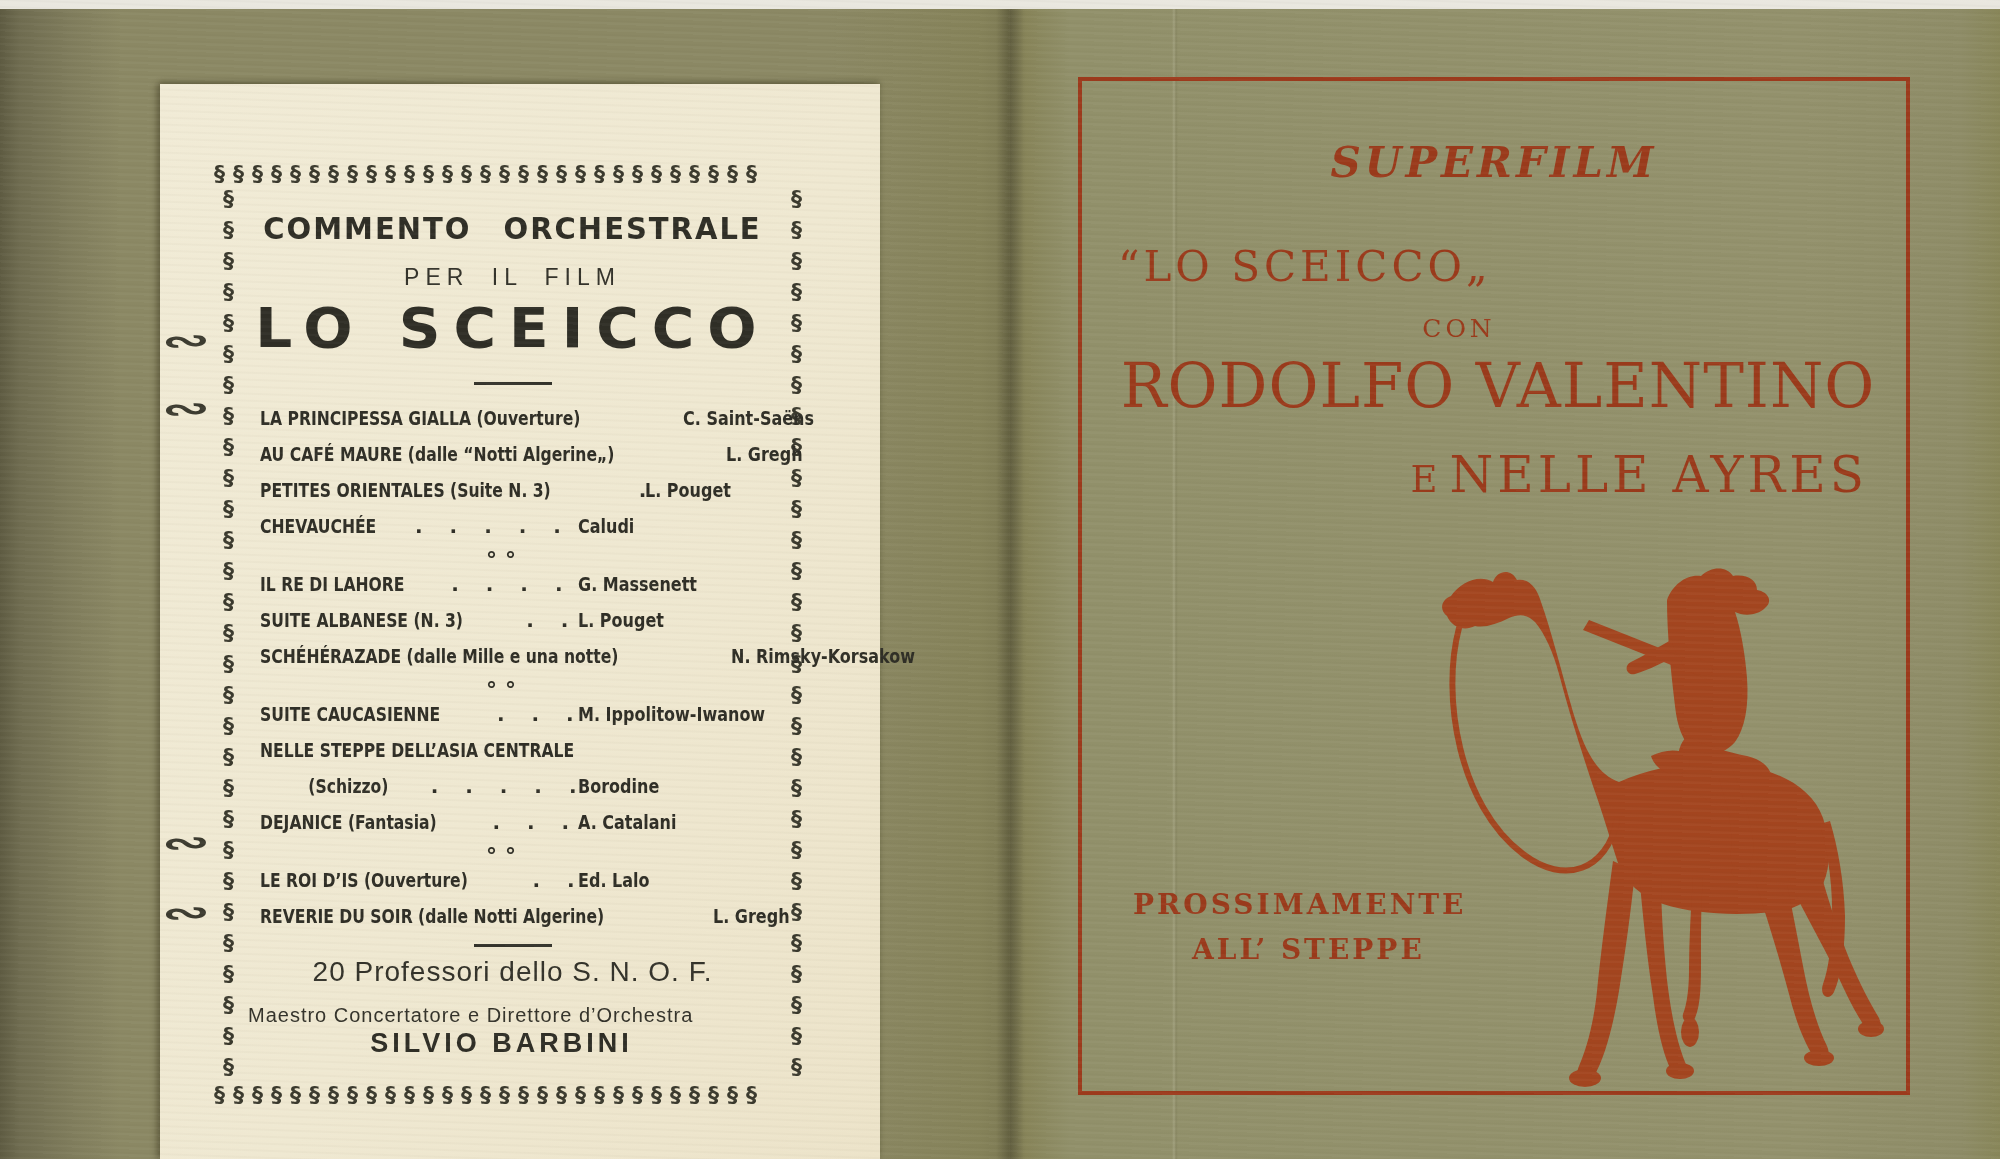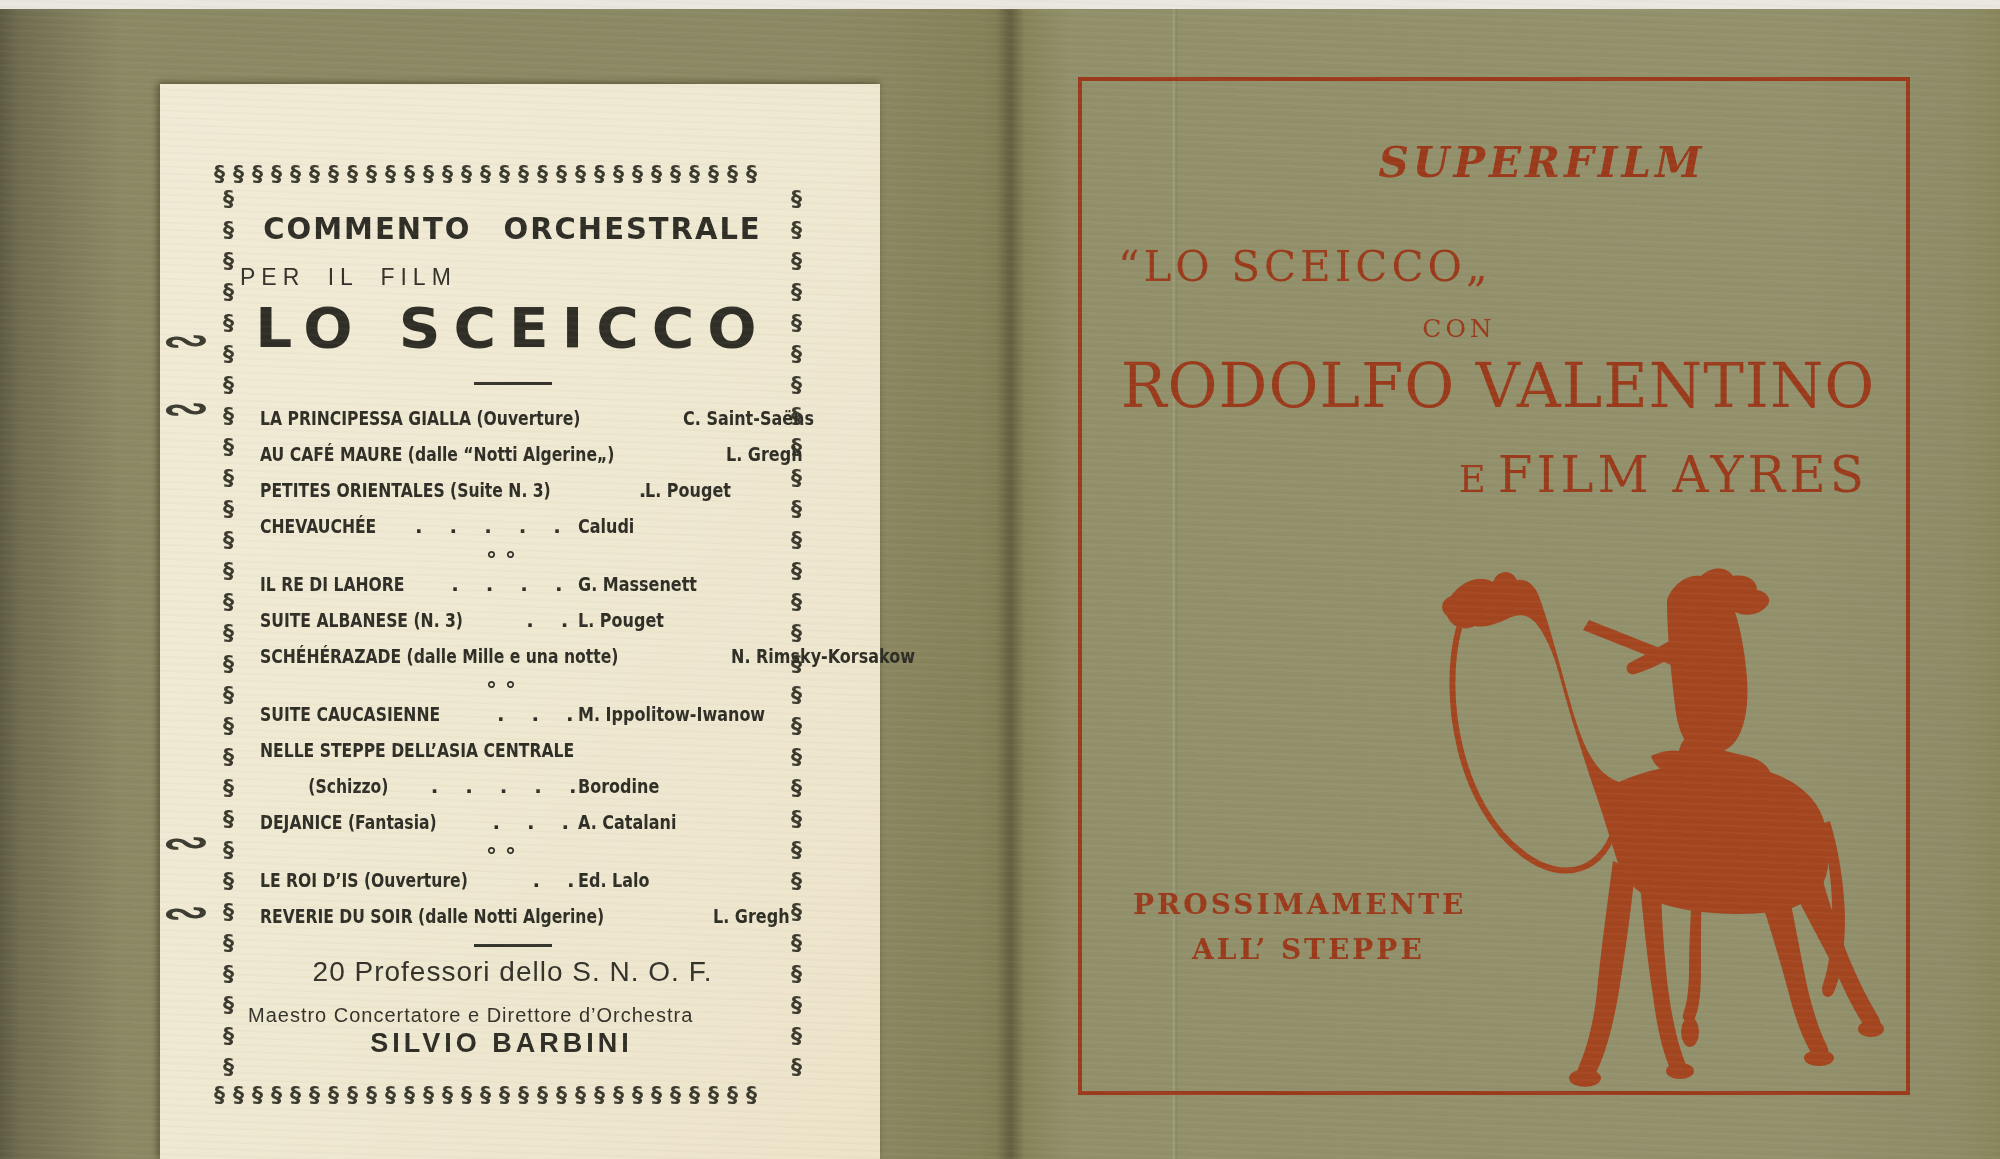--- a/index.html
+++ b/index.html
@@ -29,21 +29,21 @@
     width:27px;height:896px;letter-spacing:6px;}
   #orn-left {left:54px;top:102px;}
   #orn-right{left:622px;top:102px;}
   .margin-mark{position:absolute;color:#3c3b30;font-size:30px;font-weight:bold;
     transform:scale(1.9,1.05) rotate(-5deg);transform-origin:0 50%;}
   
   .abs{position:absolute;}
   #kicker{left:80px;top:128px;width:545px;text-align:center;
     font-size:29px;font-weight:bold;letter-spacing:2px;word-spacing:20px;
     transform:scaleY(1.05);}
-  #perilfilm{left:80px;top:180px;width:545px;text-align:left;
+  #perilfilm{left:80px;top:180px;width:545px;text-align:center;
     font-family:"Liberation Sans",sans-serif;font-size:23px;letter-spacing:6px;word-spacing:10px;color:#33322a;}
   #prog-title{left:80px;top:210px;width:545px;text-align:center;
     font-size:58px;font-weight:800;letter-spacing:13px;transform:scaleY(.96);}
   .rule{position:absolute;height:3px;background:#33322a;}
   #rule1{left:314px;top:298px;width:78px;}
   #rule2{left:314px;top:860px;width:78px;}
   #rows{left:100px;top:322px;width:490px;}
   .row{display:flex;align-items:baseline;height:36px;font-size:20px;font-weight:bold;white-space:nowrap;}
   .row .t{display:inline-block;transform:scaleX(.78);transform-origin:0 50%;}
   .row .dots{flex:1;overflow:hidden;padding:0 6px;letter-spacing:10px;font-size:20px;}
@@ -55,21 +55,21 @@
     font-family:"Liberation Sans",sans-serif;font-size:28px;letter-spacing:1px;color:#33322a;}
   #conductor-label{left:88px;top:920px;width:545px;text-align:left;
     font-family:"Liberation Sans",sans-serif;font-size:20px;letter-spacing:1px;color:#33322a;}
   #conductor-name{left:69px;top:944px;width:545px;text-align:center;
     font-family:"Liberation Sans",sans-serif;font-size:27px;font-weight:bold;letter-spacing:4px;color:#2f2e26;}
   
   #red-frame{position:absolute;left:1078px;top:77px;width:832px;height:1018px;
     border:4px solid #9c3a1c;box-sizing:border-box;}
   .rust{color:#9a3a1b;font-family:"DejaVu Serif",serif;}
   #studio{left:1078px;top:138px;width:832px;text-align:center;
-    font-size:42px;font-weight:bold;font-style:italic;letter-spacing:4px;padding-left:48px;}
+    font-size:42px;font-weight:bold;font-style:italic;letter-spacing:4px;}
   #film-title{left:1118px;top:242px;width:700px;font-size:42px;letter-spacing:4px;}
   #con-word{left:1118px;top:314px;width:682px;text-align:center;font-size:25px;letter-spacing:4px;}
   #star1{left:1106px;top:350px;width:784px;text-align:center;font-size:61px;letter-spacing:1px;transform:scaleY(1.02);}
   #star2{left:1118px;top:446px;width:750px;text-align:right;font-size:50px;letter-spacing:4px;}
   #star2 .and{font-size:37px;letter-spacing:2px;margin-right:10px;}
   #coming1{left:1133px;top:888px;width:300px;font-size:28px;font-weight:bold;letter-spacing:3px;}
   #coming2{left:1192px;top:933px;width:300px;font-size:28px;font-weight:bold;letter-spacing:3px;}
   #camel{position:absolute;left:1435px;top:566px;width:450px;height:535px;}
   
   #grain{position:absolute;left:0;top:0;width:2000px;height:1159px;pointer-events:none;opacity:.05;
@@ -178,21 +178,21 @@
     <div class="abs" id="orchestra">20 Professori dello S. N. O. F.</div>
     <div class="abs" id="conductor-label">Maestro Concertatore e Direttore d’Orchestra</div>
     <div class="abs" id="conductor-name">SILVIO BARBINI</div>
   </div>
 
   <div id="red-frame"></div>
   <div class="abs rust" id="studio">SUPERFILM</div>
   <div class="abs rust" id="con-word">CON</div>
   <div class="abs rust" id="film-title">“LO SCEICCO„</div>
   <div class="abs rust" id="star1">RODOLFO VALENTINO</div>
-  <div class="abs rust" id="star2"><span class="and">E</span><span>FILM AYRES</span></div>
+  <div class="abs rust" id="star2"><span class="and">E</span><span>NELLE AYRES</span></div>
   <div class="abs rust" id="coming1">PROSSIMAMENTE</div>
   <div class="abs rust" id="coming2">ALL’ STEPPE</div>
 
   <svg id="camel" viewBox="0 0 450 535" xmlns="http://www.w3.org/2000/svg">
     <g fill="#a3451f" stroke="none">
 
       <path d="M12,50 C4,44 6,34 16,30 C26,16 44,8 58,16 C62,4 76,2 82,14
                C94,12 102,22 106,36 C116,64 126,104 138,146
                C150,186 162,208 184,216 C220,200 268,192 310,200
                C348,206 378,224 388,252 C396,276 396,300 388,318

